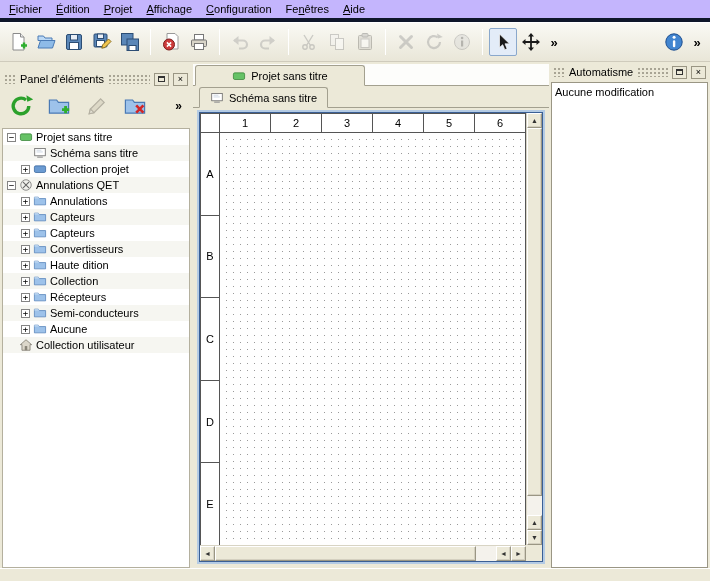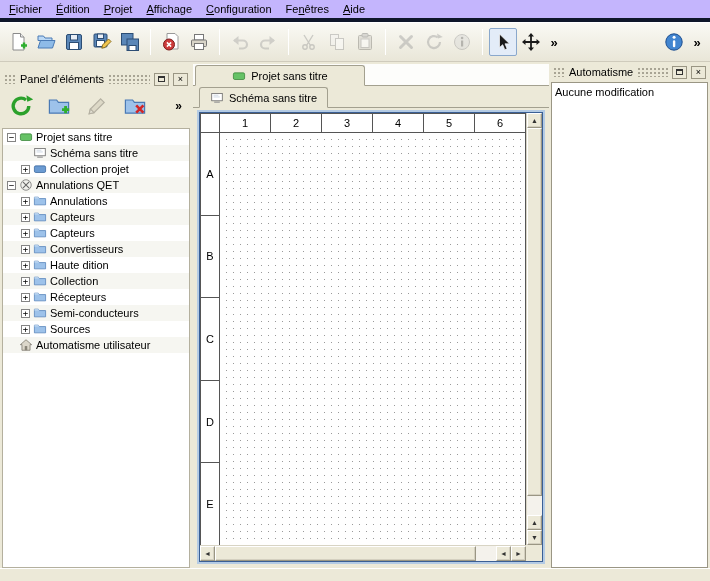--- a/index.html
+++ b/index.html
@@ -481,31 +481,31 @@
         <span>Semi-conducteurs</span>
       </div>
       <div class="tree-row" style="padding-left: 18px;">
         <span class="expander">+</span>
         <span class="icon tree-icon">
           <svg viewBox="0 0 20 20">
             <path d="M2 4.5h5.5L9 6.5H18v9H2z" fill="#9dc2ea" stroke="#4a7ab5"></path>
             <path d="M2 4.5h5.5L9 6.5H2z" fill="#c6dcf2"></path>
           </svg>
         </span>
-        <span>Sources</span>
+        <span>Aucune</span>
       </div>
       <div class="tree-row alt" style="padding-left: 4px;">
         <span class="exp-spacer"></span>
         <span class="icon tree-icon">
           <svg viewBox="0 0 20 20">
             <path d="M10 2.5l8 7h-2.2v8H4.2v-8H2z" fill="#dcd7ca" stroke="#6e6a5e"></path>
             <rect x="8.2" y="11.5" width="3.6" height="6" fill="#8a8578"></rect>
           </svg>
         </span>
-        <span>Automatisme utilisateur</span>
+        <span>Collection utilisateur</span>
       </div>
     </div>
 </div>
 
 <div class="center">
   <div class="tabbar1">
     <div class="tab wide">
       <span class="icon tab-icon">
           <svg viewBox="0 0 20 20">
             <rect x="2" y="5.5" width="16" height="9.5" rx="2" fill="#66c266" stroke="#2e7d2e"></rect>

